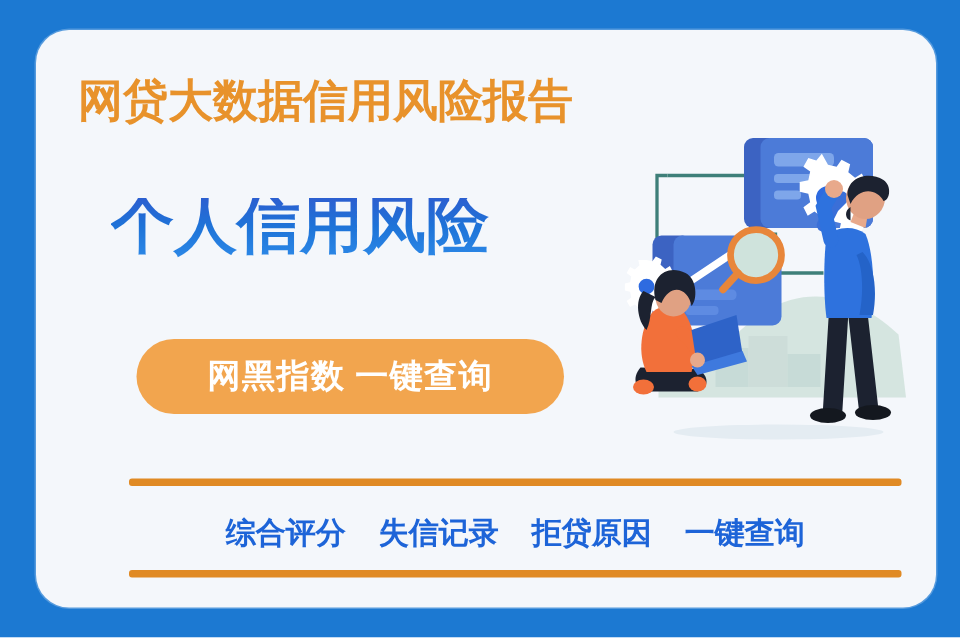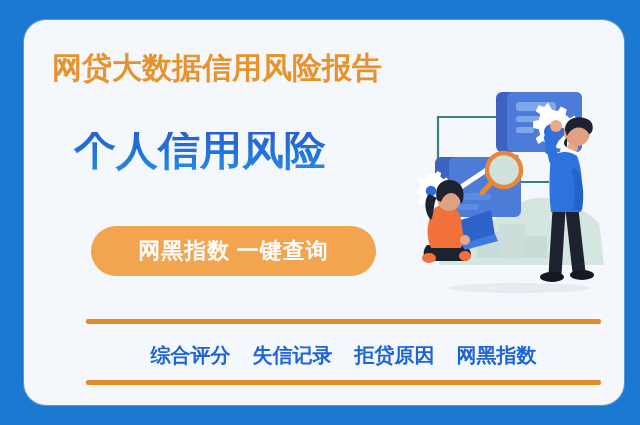--- a/index.html
+++ b/index.html
@@ -247,19 +247,19 @@
         <ellipse cx="120" cy="228" rx="70" ry="5" fill="#E4ECF2"></ellipse>
       </svg>
     </div>
 
     <div class="rule rule-top"></div>
 
     <div class="tag-row">
       <span class="tag">综合评分</span>
       <span class="tag">失信记录</span>
       <span class="tag">拒贷原因</span>
-      <span class="tag">网黑指数</span>
+      <span class="tag">一键查询</span>
     </div>
 
     <div class="rule rule-bottom"></div>
 
   </div>
 </div>
 
 </body></html>

